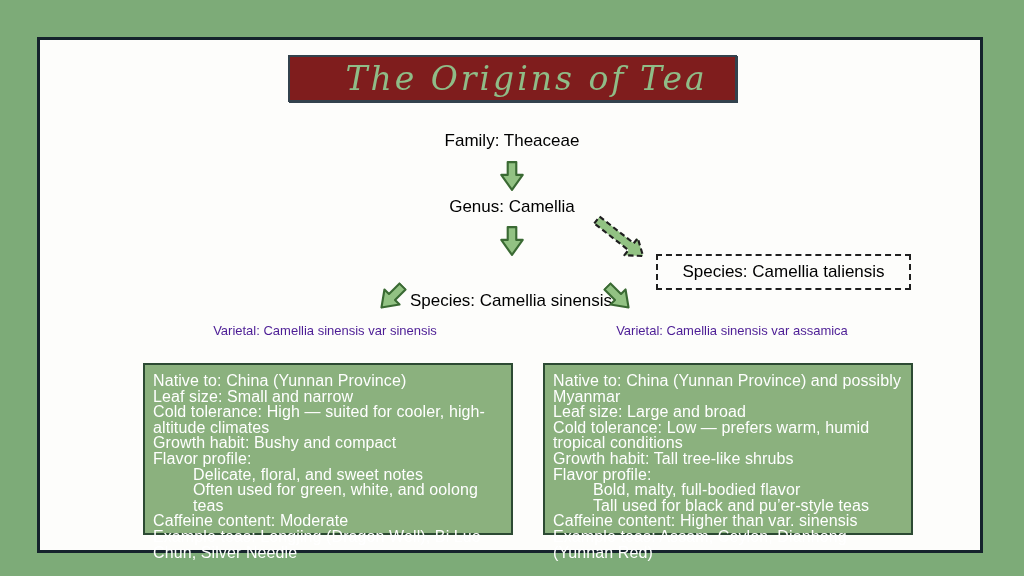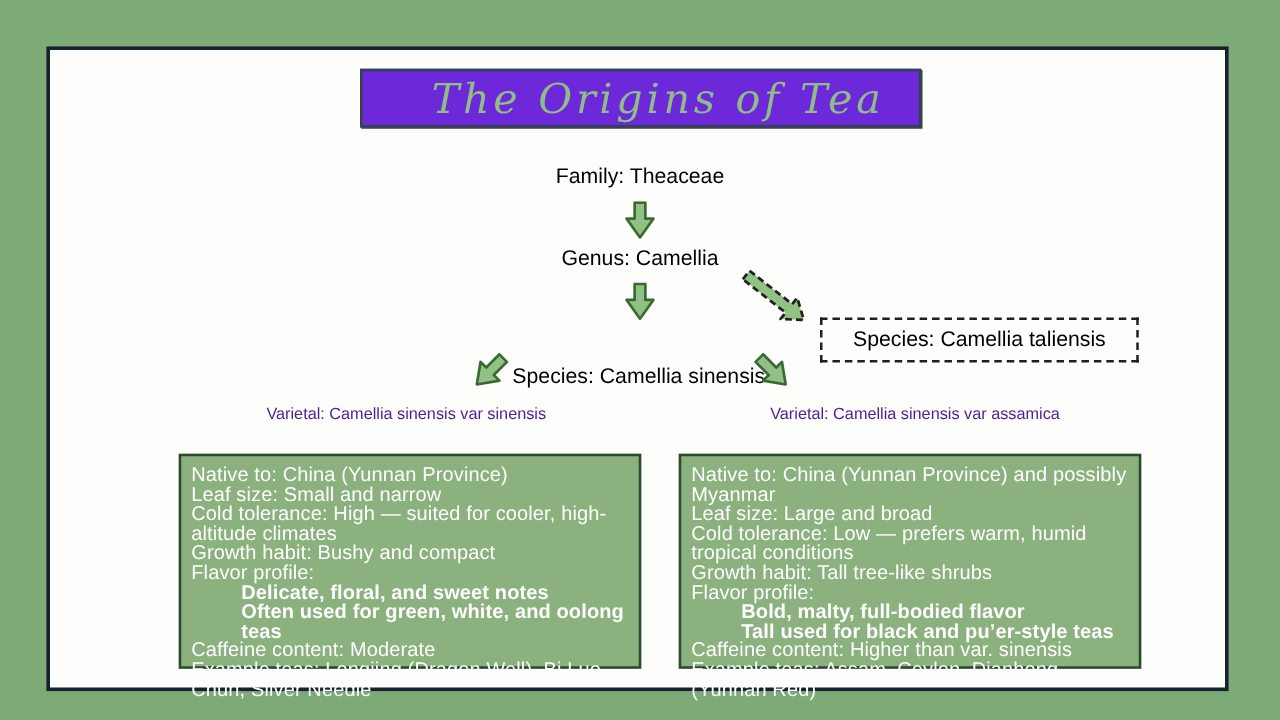--- a/index.html
+++ b/index.html
@@ -13,21 +13,21 @@
     position: absolute;
     left: 37px; top: 37px;
     width: 946px; height: 516px;
     background: #fdfdfb;
     border: 3px solid #15232c;
   }
   .abs { position: absolute; }
   .title-box {
     left: 288px; top: 55px; width: 449px; height: 47px;
     border: 2px solid #33424d;
-    background: #6d28d9;
+    background: #7f1d1d;
     display: flex; align-items: center; justify-content: center;
     box-shadow: 1px 1px 0 #33424d;
     padding-left: 28px;
   }
   .title-text {
     font-family: "DejaVu Serif", serif;
     font-style: italic;
     font-size: 33px;
     letter-spacing: 3px;
     color: #8fbc87;
@@ -57,21 +57,21 @@
     background: #8bb17e;
     border: 2px solid #2c4a33;
     padding: 8px 8px;
     color: #ffffff;
   }
   .info-box .info-line {
     font-size: 16px;
     line-height: 15.6px;
     letter-spacing: 0.1px;
   }
-  .info-box .info-line.indent { padding-left: 40px; font-weight: bold; }
+  .info-box .info-line.indent { padding-left: 40px; }
   svg { display: block; }
 </style>
 </head>
 <body>
 
 <div class="slide-canvas"></div>
 
 <div class="abs title-box">
   <span class="title-text">The Origins of Tea</span>
 </div>

